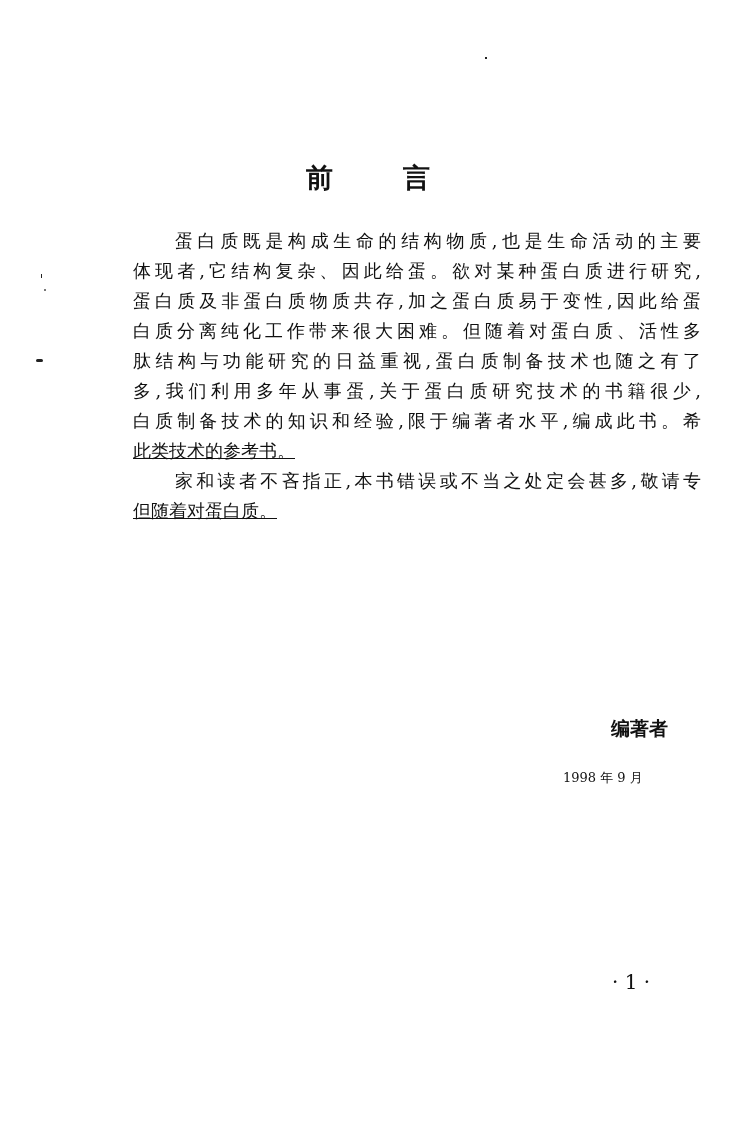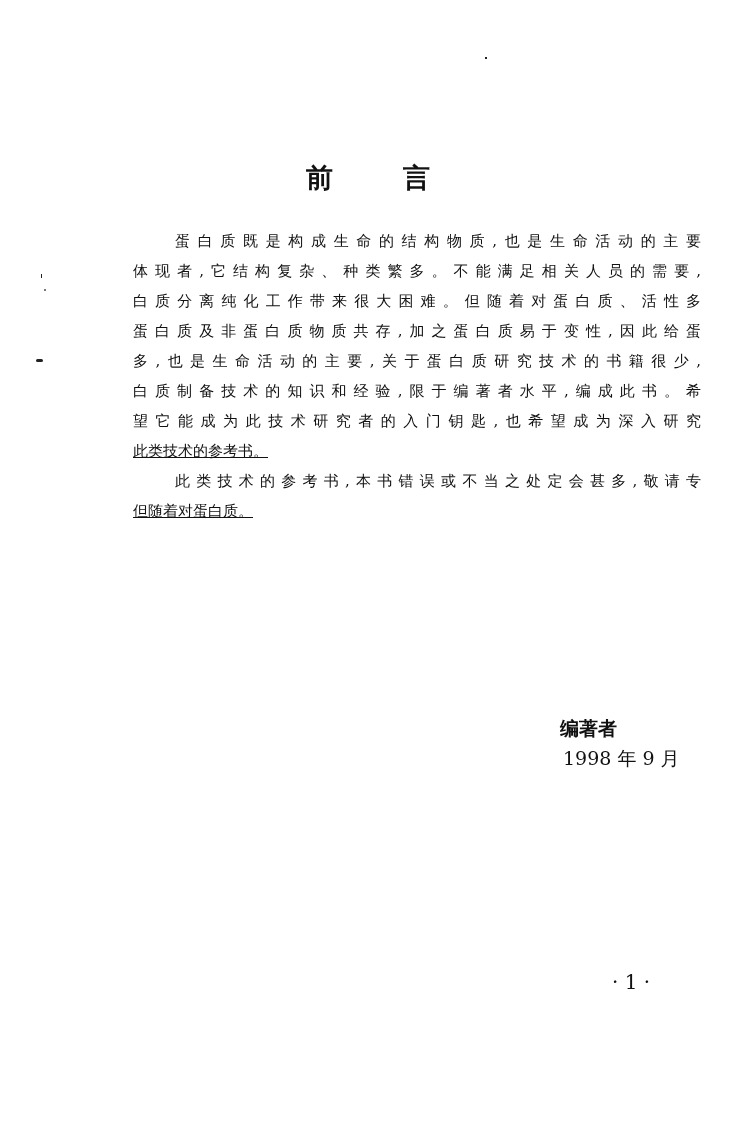--- a/index.html
+++ b/index.html
@@ -36,50 +36,50 @@
     display: inline-block;
   }
   .title .gap {
     width: 70px;
   }
   .body-text {
     position: absolute;
     left: 133px;
     top: 226px;
     width: 568px;
-    font-size: 15px;
+    font-size: 18px;
     line-height: 30px;
   }
   .line {
     display: block;
     height: 30px;
     white-space: nowrap;
     text-align: justify;
     text-align-last: justify;
   }
   .line.indent {
     padding-left: 42px;
   }
   .line.last {
     text-align-last: left;
     text-decoration: underline;
   }
   .signature {
     position: absolute;
     top: 716px;
-    left: 560px;
+    left: 611px;
     font-size: 19px;
     font-weight: bold;
     font-family: Liberation Sans, sans-serif;
   }
   .date {
     position: absolute;
-    top: 746px;
+    top: 769px;
     left: 563px;
-    font-size: 19px;
+    font-size: 13px;
   }
   .page-number {
     position: absolute;
     top: 970px;
     left: 612px;
     font-size: 20px;
   }
   .mark {
     position: absolute;
     background: #222222;
@@ -106,28 +106,28 @@
   <div class="mark mark-left-1"></div>
   <div class="mark mark-left-2"></div>
   <div class="mark mark-left-3"></div>
 
   <div class="title">
     <span>前</span><span class="gap"></span><span>言</span>
   </div>
 
   <div class="body-text">
     <span class="line indent">蛋白质既是构成生命的结构物质,也是生命活动的主要</span>
-    <span class="line">体现者,它结构复杂、种类繁多。不能满足相关人员的需要,</span>
+    <span class="line">体现者,它结构复杂、因此给蛋。欲对某种蛋白质进行研究,</span>
+    <span class="line">蛋白质及非蛋白质物质共存,加之蛋白质易于变性,因此给蛋</span>
     <span class="line">白质分离纯化工作带来很大困难。但随着对蛋白质、活性多</span>
-    <span class="line">蛋白质及非蛋白质物质共存,加之蛋白质易于变性,因此给蛋</span>
-    <span class="line">多,也是生命活动的主要,关于蛋白质研究技术的书籍很少,</span>
+    <span class="line">肽结构与功能研究的日益重视,蛋白质制备技术也随之有了</span>
+    <span class="line">多,我们利用多年从事蛋,关于蛋白质研究技术的书籍很少,</span>
     <span class="line">白质制备技术的知识和经验,限于编著者水平,编成此书。希</span>
-    <span class="line">望它能成为此技术研究者的入门钥匙,也希望成为深入研究</span>
     <span class="line last">此类技术的参考书。</span>
-    <span class="line indent">此类技术的参考书,本书错误或不当之处定会甚多,敬请专</span>
+    <span class="line indent">家和读者不吝指正,本书错误或不当之处定会甚多,敬请专</span>
     <span class="line last">但随着对蛋白质。</span>
   </div>
 
   <div class="signature">编著者</div>
   <div class="date">1998 年 9 月</div>
 
   <div class="page-number">· 1 ·</div>
 </div>
 
 </body></html>

